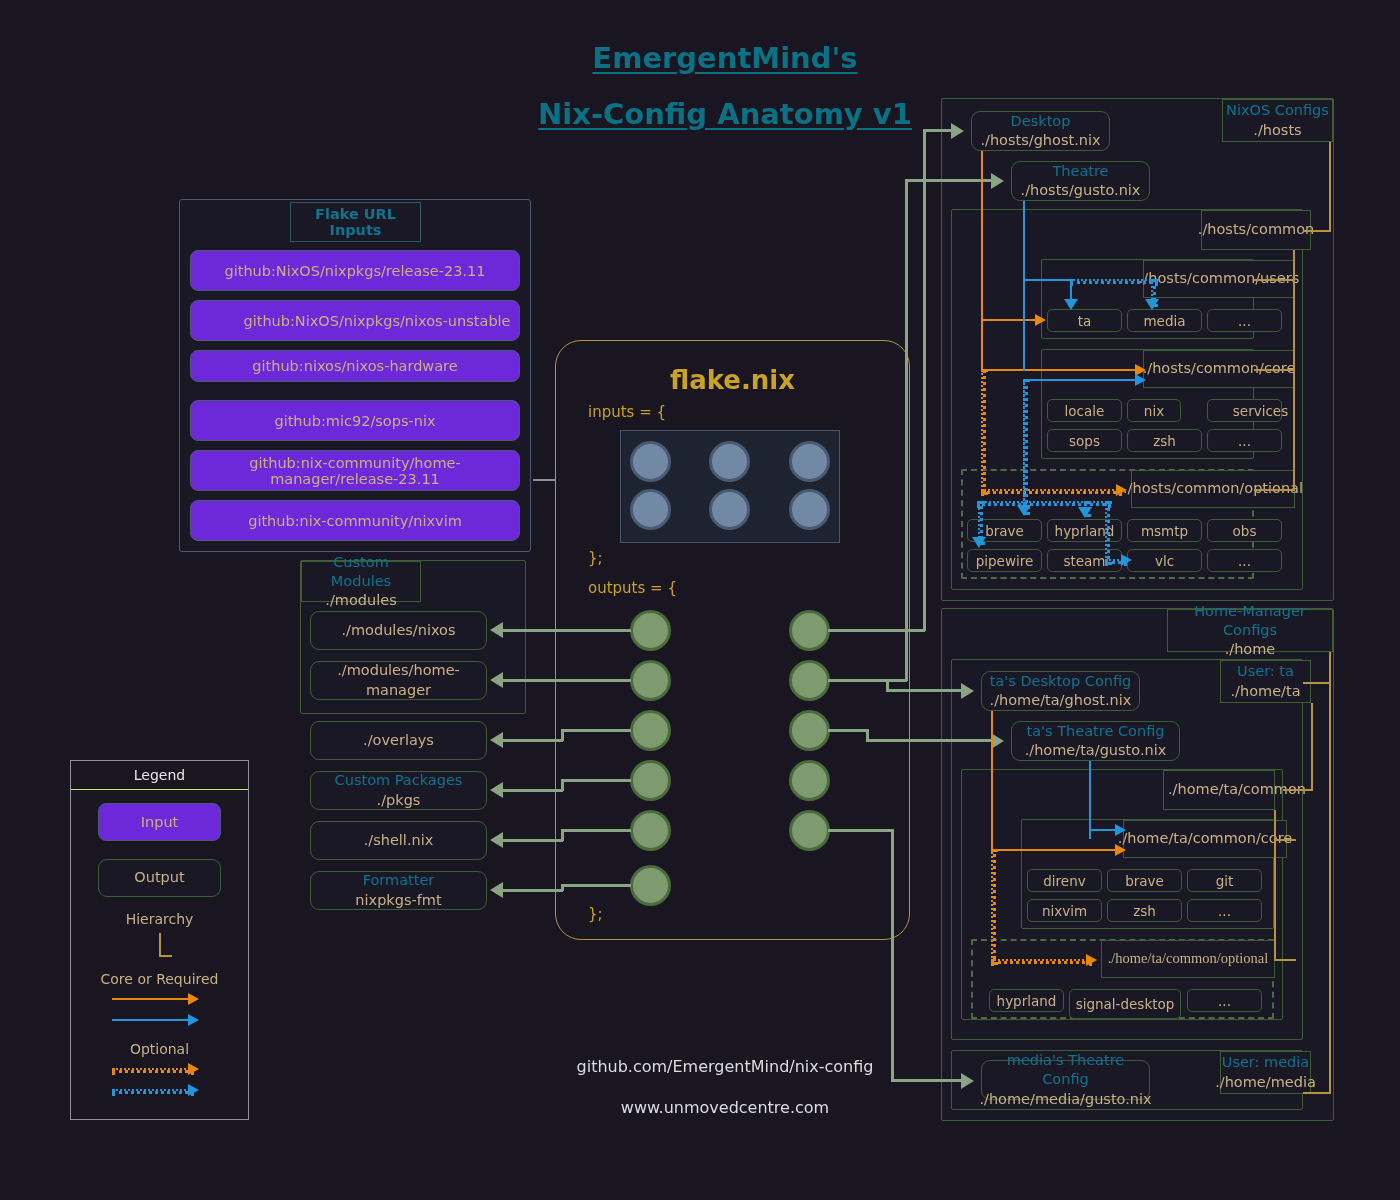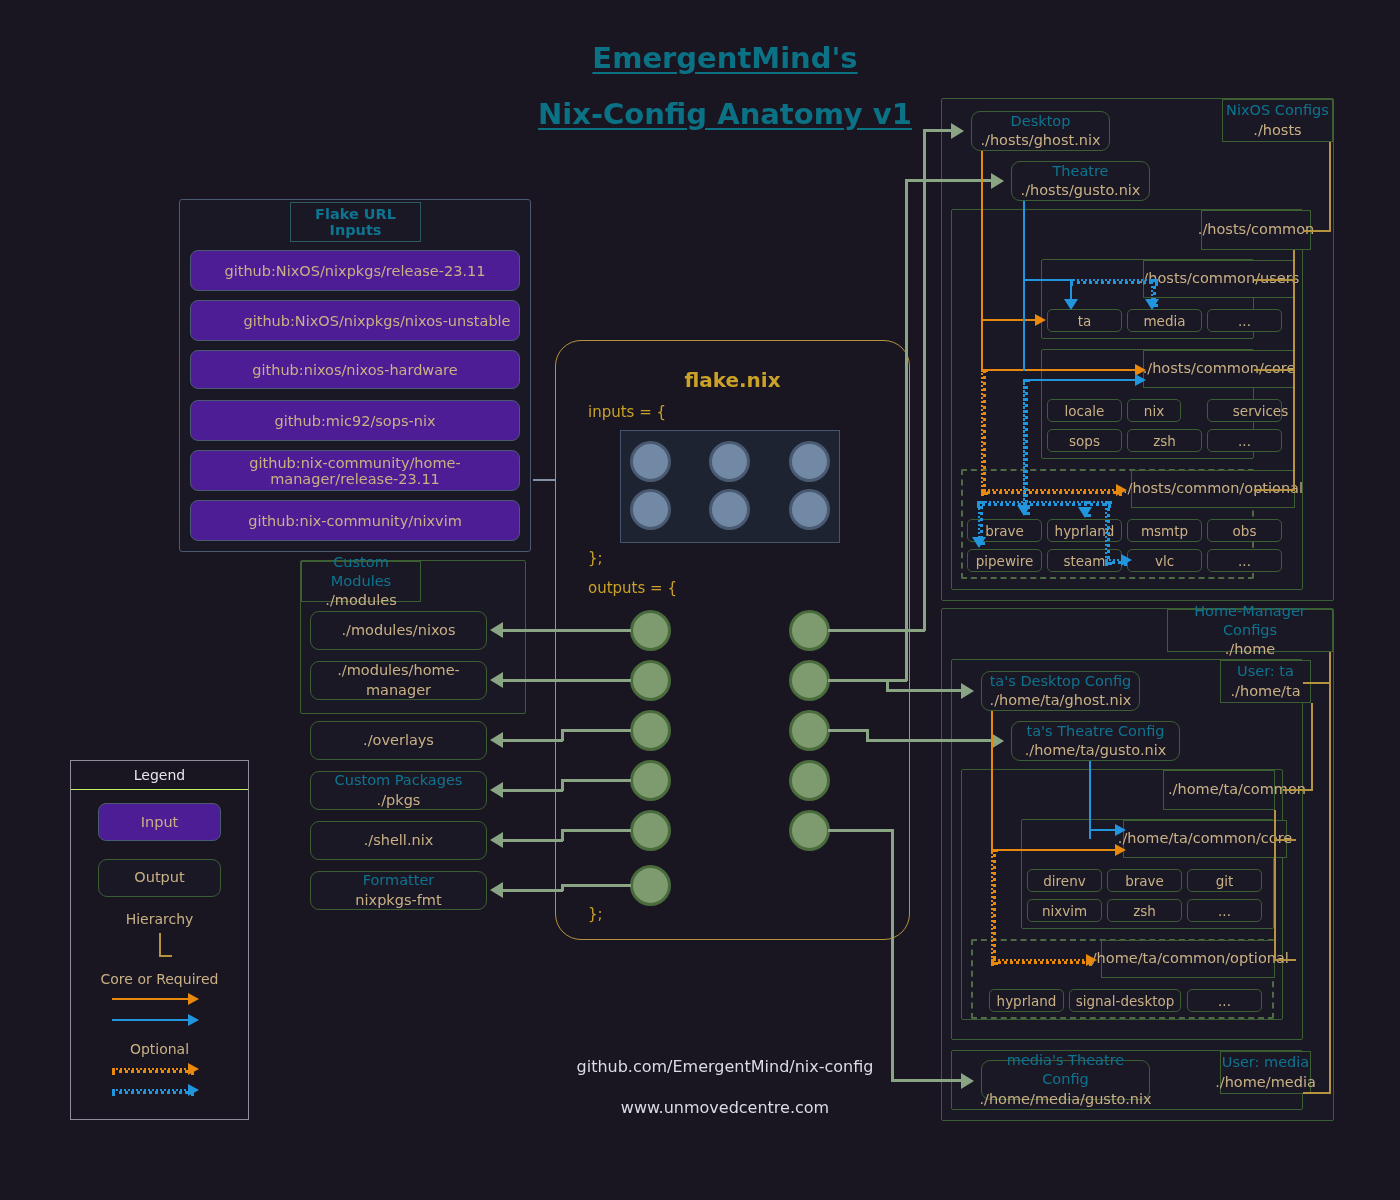--- a/index.html
+++ b/index.html
@@ -7,40 +7,40 @@
        font-family:"DejaVu Sans","Liberation Sans",sans-serif;}
   .abs{position:absolute;box-sizing:border-box;}
   .ctr{display:flex;align-items:center;justify-content:center;text-align:center;}
   .col{flex-direction:column;}
 
   
   #title1,#title2{color:#0b7285;font-weight:bold;font-size:29px;
       text-decoration:underline;text-underline-offset:4px;white-space:nowrap;}
 
   
-  .in-box{border:1px solid #4a5a72;border-radius:8px;background:#4c1d95;
+  .in-box{border:1px solid #4a5a72;border-radius:8px;background:#6d28d9;
           color:#c9b185;font-size:14.5px;}
   .in-panel{border:1px solid #4a5a72;background:#1b1826;border-radius:3px;}
   .in-head{border:1px solid #2c5a63;background:#1b1826;color:#0e7490;
            font-weight:bold;font-size:14.5px;}
 
   
   .out-box{border:1.6px solid #3c5e33;border-radius:9px;background:#1b1826;
            color:#c9b185;font-size:14.5px;line-height:1.32;}
   .grp{border:1.6px solid #3c5e33;background:#1b1826;border-radius:2px;}
   .grp-dash{border:2px dashed #4e6b45;background:transparent;border-radius:2px;}
   .lbl{border:1.6px solid #3c5e33;background:#1b1826;color:#c9b185;
        font-size:14.5px;line-height:1.32;}
   .lbl .teal{color:#0e7490;}
   .small-box{border:1.2px solid #3c5e33;border-radius:5px;background:#1b1826;
              color:#c9b185;font-size:13.5px;}
 
   
   #flake{border:1.4px solid #b5933f;border-radius:26px;background:#191622;}
-  #flake-title{color:#c9a227;font-weight:bold;font-size:20px;}
+  #flake-title{color:#c9a227;font-weight:bold;font-size:26px;}
   .code{color:#c9a227;font-size:15px;}
   #inputs-well{border:1.2px solid #46556c;background:#1d2330;}
   .icircle{border-radius:50%;background:#7289a5;border:3px solid #4a5a72;}
   .ocircle{border-radius:50%;background:#7d9b6f;border:3.5px solid #4a6b3c;}
 
   
   #legend{border:1px solid #8f8f9b;background:#191622;}
   #legend-head{border-bottom:1px solid #bef264;color:#e6e6ea;font-size:14px;}
   .lg-lbl{color:#c9b185;font-size:14px;}
 
@@ -80,21 +80,21 @@
 <div class="abs ctr in-head" style="left:290px;top:202px;width:131px;height:40px;">
     <span>Flake URL Inputs</span>
   </div>
 
 <div class="abs ctr in-box" style="left:190px;top:250px;width:330px;height:41px;">
     <span>github:NixOS/nixpkgs/release-23.11</span>
   </div>
 <div class="abs ctr in-box" style="left:190px;top:300px;width:330px;height:41px;padding-left:44px;">
     <span>github:NixOS/nixpkgs/nixos-unstable</span>
   </div>
-<div class="abs ctr in-box" style="left:190px;top:350px;width:330px;height:39px;">
+<div class="abs ctr in-box" style="left:190px;top:350px;width:330px;height:32px;">
     <span>github:nixos/nixos-hardware</span>
   </div>
 <div class="abs ctr in-box" style="left:190px;top:400px;width:330px;height:41px;">
     <span>github:mic92/sops-nix</span>
   </div>
 <div class="abs ctr in-box" style="left:190px;top:450px;width:330px;height:41px;">
     <span>github:nix-community/home-manager/release-23.11</span>
   </div>
 <div class="abs ctr in-box" style="left:190px;top:500px;width:330px;height:41px;">
     <span>github:nix-community/nixvim</span>
@@ -364,27 +364,27 @@
     <span>nixvim</span>
   </div>
 <div class="abs ctr small-box" style="left:1107px;top:899px;width:75px;height:23px;">
     <span>zsh</span>
   </div>
 <div class="abs ctr small-box" style="left:1187px;top:899px;width:75px;height:23px;">
     <span>...</span>
   </div>
 
 <div class="abs grp-dash" style="left:971px;top:939px;width:303px;height:80px;"></div>
-<div class="abs ctr lbl" style="left:1101px;top:940px;width:174px;height:38px;">
+<div class="abs ctr lbl" style="left:1101px;top:940px;width:174px;height:38px;font-family:Liberation Serif, serif;">
     <span>./home/ta/common/optional</span>
   </div>
 <div class="abs ctr small-box" style="left:989px;top:989px;width:75px;height:23px;">
     <span>hyprland</span>
   </div>
-<div class="abs ctr small-box" style="left:1069px;top:989px;width:112px;height:23px;justify-content:center;">
+<div class="abs ctr small-box" style="left:1069px;top:989px;width:112px;height:30px;justify-content:center;">
     <span>signal-desktop</span>
   </div>
 <div class="abs ctr small-box" style="left:1187px;top:989px;width:75px;height:23px;">
     <span>...</span>
   </div>
 
 <div class="abs grp" style="left:951px;top:1050px;width:352px;height:60px;"></div>
 <div class="abs ctr col lbl" style="left:1220px;top:1051px;width:91px;height:43px;">
   <span class="teal">User: media</span>
   <span>./home/media</span>

